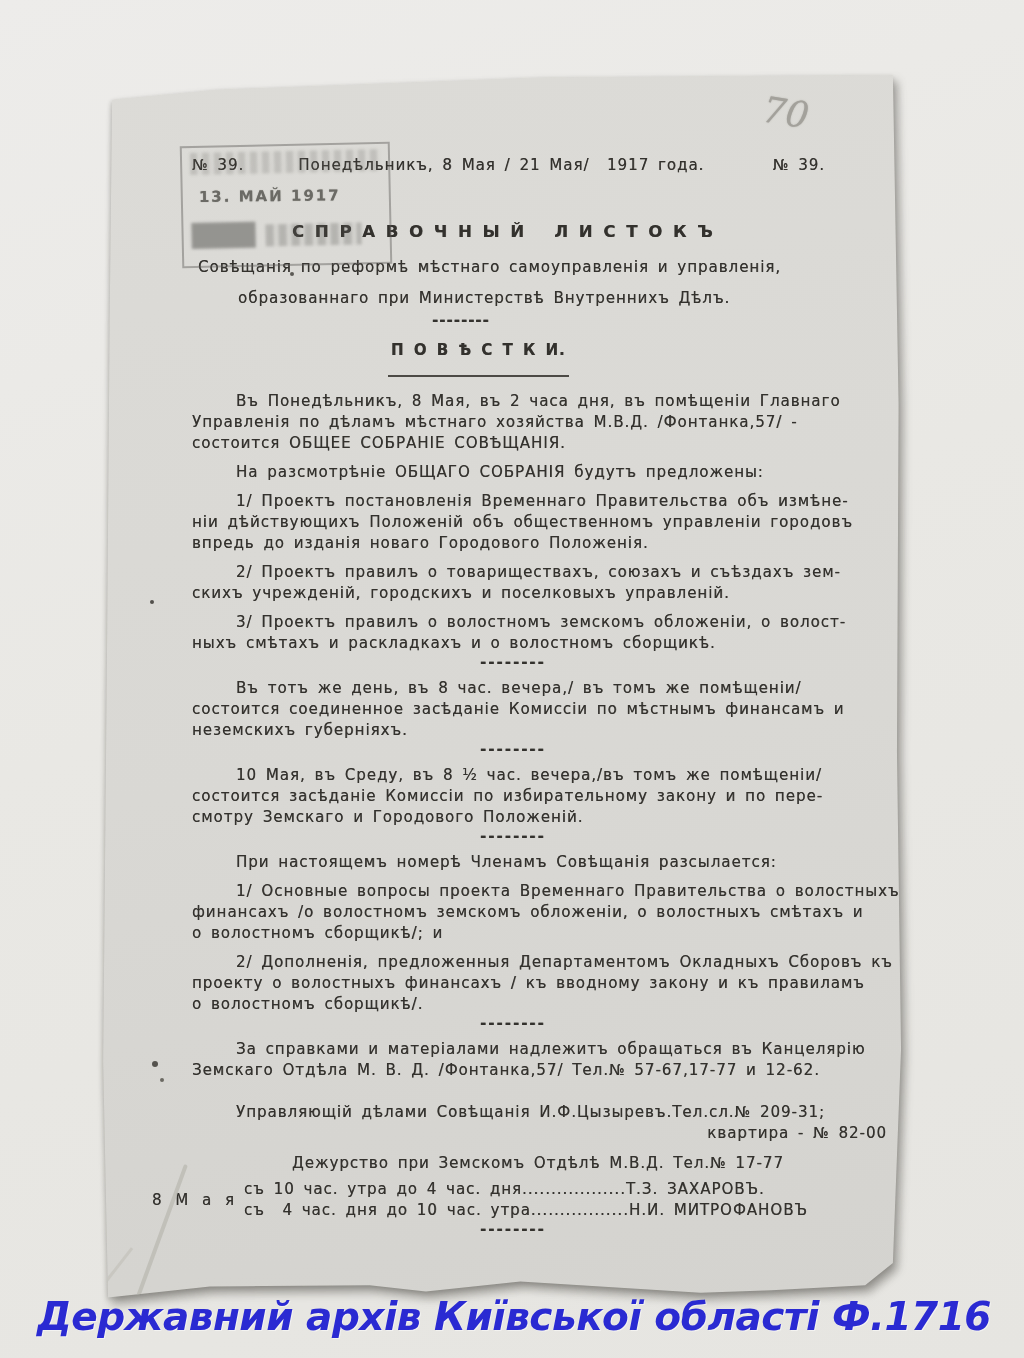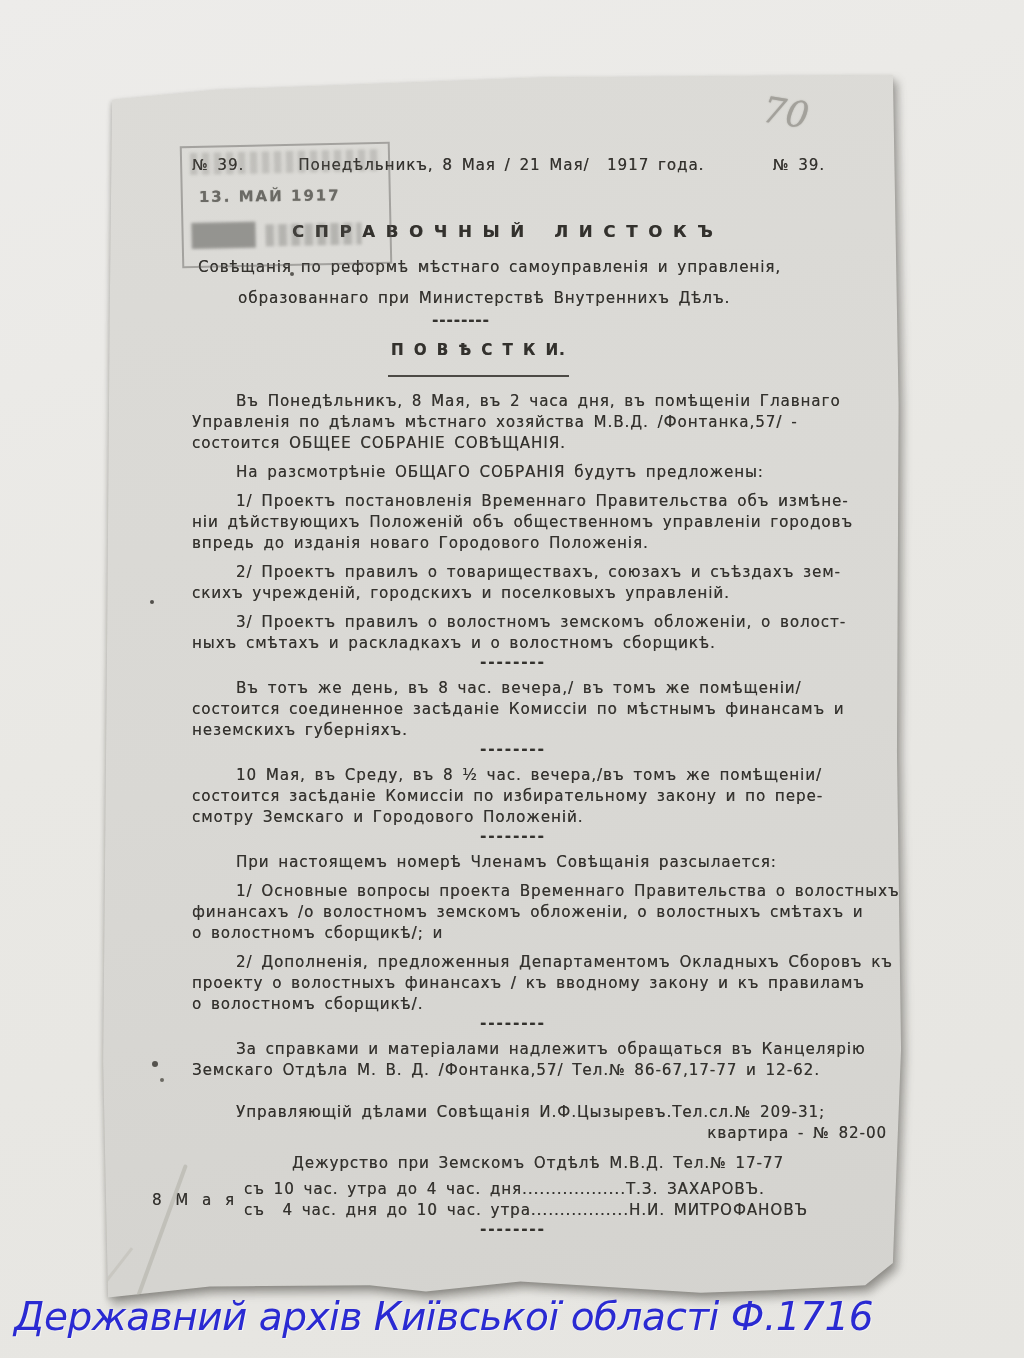--- a/index.html
+++ b/index.html
@@ -76,22 +76,22 @@
   }
   .scratch1{position:absolute;left:62px;top:1090px;width:4px;height:158px;
     background:#bdbcb5;transform:rotate(20deg);border-radius:2px;opacity:.85;}
   .scratch2{position:absolute;left:6px;top:1168px;width:3px;height:96px;
     background:#c3c2bb;transform:rotate(38deg);opacity:.7;}
   .specks{position:absolute;left:55px;top:530px;width:4px;height:4px;border-radius:50%;
     background:#52504b;box-shadow:3px 462px 0 1px #55534e,10px 478px 0 0 #6b6963,140px -328px 0 0 #5b5954;}
   
   .caption{
     position:absolute;left:14px;top:1294px;width:1000px;
-    font-size:39px;font-weight:normal;font-style:italic;letter-spacing:-.5px;
-    white-space:pre;text-shadow:1px 1px 0 rgba(255,255,255,.5);
+    font-size:39px;font-weight:bold;font-style:italic;letter-spacing:-.5px;
+    white-space:pre;text-shadow:1px 1px 0 rgba(255,255,255,.5);text-align:center;
   }
 </style>
 </head>
 <body>
 
 <div class="paper-shadow">
   <div class="paper">
 
     <div class="typed">
       <div class="hdr">
@@ -158,21 +158,21 @@
           <div class="block k-para">
             <div class="line">2/ Дополненія, предложенныя Департаментомъ Окладныхъ Сборовъ къ</div>
             <div class="line">проекту о волостныхъ финансахъ / къ вводному закону и къ правиламъ</div>
             <div class="line">о волостномъ сборщикѣ/.</div>
           </div>
           <div class="block k-sep">
             <div class="line">--------</div>
           </div>
           <div class="block k-para">
             <div class="line">За справками и матеріалами надлежитъ обращаться въ Канцелярію</div>
-            <div class="line">Земскаго Отдѣла М. В. Д. /Фонтанка,57/ Тел.№ 86-67,17-77 и 12-62.</div>
+            <div class="line">Земскаго Отдѣла М. В. Д. /Фонтанка,57/ Тел.№ 57-67,17-77 и 12-62.</div>
           </div>
           <div class="block k-outdent">
             <div class="line">Управляющій дѣлами Совѣщанія И.Ф.Цызыревъ.Тел.сл.№ 209-31;</div>
             <div class="line">квартира - № 82-00</div>
           </div>
           <div class="block k-note">
             <div class="line">Дежурство при Земскомъ Отдѣлѣ М.В.Д. Тел.№ 17-77</div>
           </div>
           <div class="block k-duty">
             <span class="margin-note">8 М а я</span>

